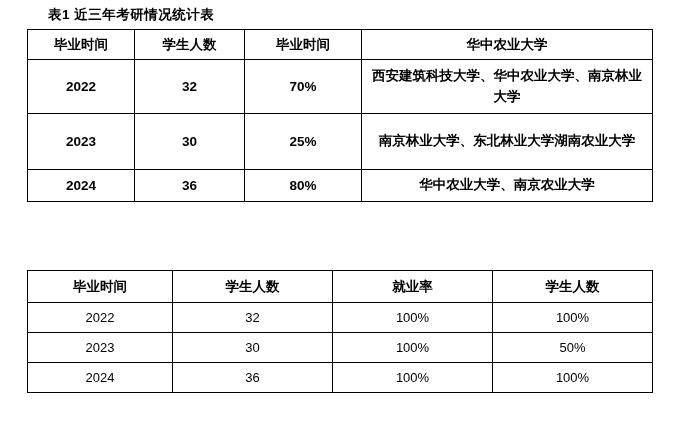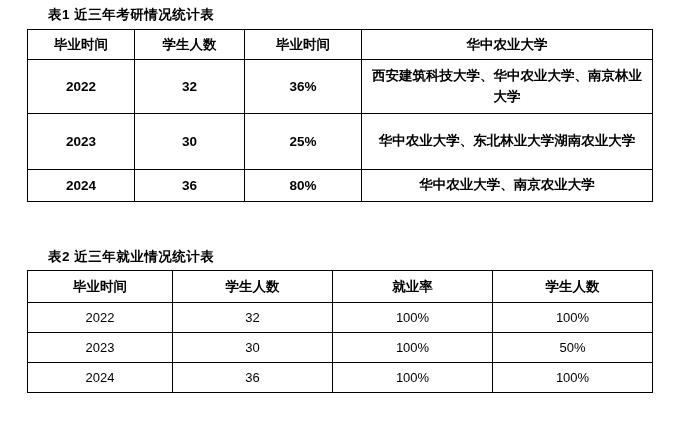--- a/index.html
+++ b/index.html
@@ -115,39 +115,38 @@
     <tbody>
       <tr class="hdr">
         <td>毕业时间</td>
         <td>学生人数</td>
         <td>毕业时间</td>
         <td>华中农业大学</td>
       </tr>
       <tr class="r1">
         <td>2022</td>
         <td>32</td>
-        <td>36%</td>
+        <td>70%</td>
         <td class="school-cell">西安建筑科技大学、华中农业大学、南京林业大学</td>
       </tr>
       <tr class="r2">
         <td>2023</td>
         <td>30</td>
         <td>25%</td>
-        <td class="school-cell">华中农业大学、东北林业大学湖南农业大学</td>
+        <td class="school-cell">南京林业大学、东北林业大学湖南农业大学</td>
       </tr>
       <tr class="r3">
         <td>2024</td>
         <td>36</td>
         <td>80%</td>
         <td class="school-cell">华中农业大学、南京农业大学</td>
       </tr>
     </tbody>
   </table>
 
-  <div class="caption" id="caption2">表2 近三年就业情况统计表</div>
 
   <table id="table-jiuye">
     <colgroup>
       <col class="c1">
         <col class="c2">
         <col class="c3">
         <col class="c4">
     </colgroup>
     <tbody>
       <tr class="hdr">

